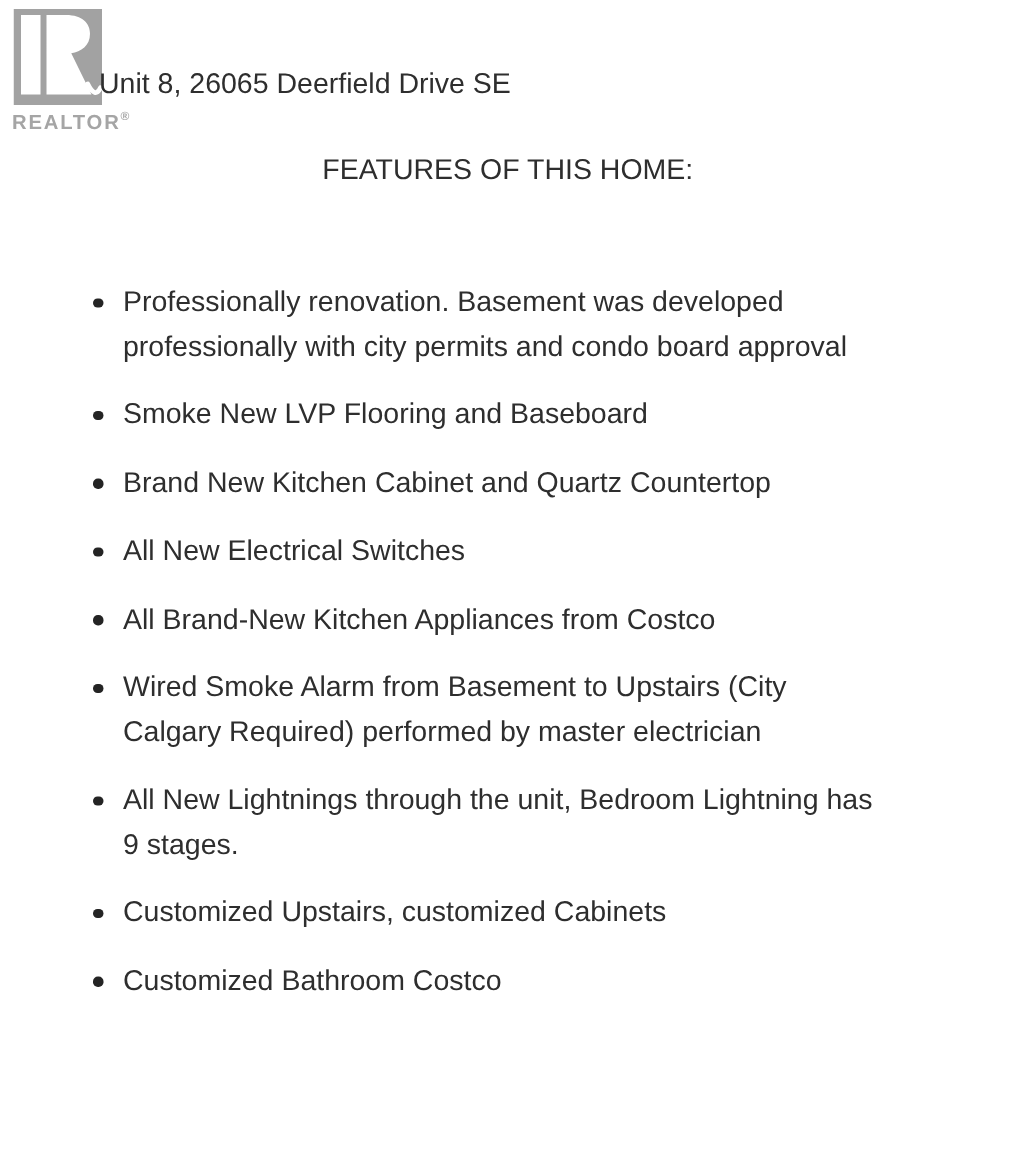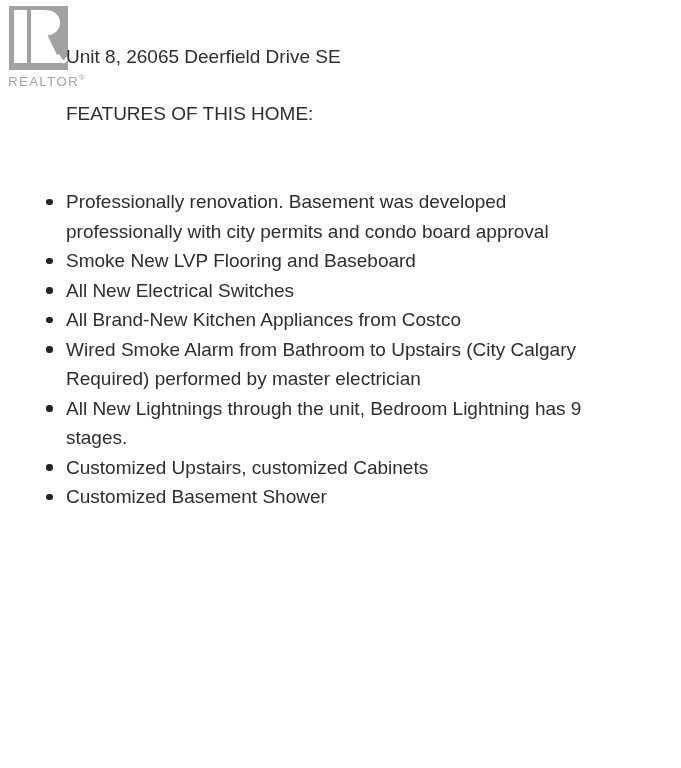--- a/index.html
+++ b/index.html
@@ -15,20 +15,21 @@
     position: relative;
     overflow: hidden;
   }
 
   
   .logo-wrap {
     position: absolute;
     left: 9px;
     top: 6px;
     width: 90px;
+    font-weight: bold;
   }
   .logo-square {
     display: block;
     width: 59px;
     height: 64px;
   }
   .logo-wordmark {
     display: block;
     margin-top: 3px;
     margin-left: -1px;
@@ -53,31 +54,32 @@
   .address-line {
     font-size: 19px;
     line-height: 24px;
     white-space: nowrap;
   }
   .section-heading {
     margin-top: 33px;
     font-size: 19px;
     line-height: 24px;
     white-space: nowrap;
+    text-align: center;
   }
   ul.features {
     list-style: none;
     margin: 61px 0 0 0;
     padding: 0;
   }
   ul.features li {
     position: relative;
     font-size: 19px;
     line-height: 29.5px;
-    margin: 0;
+    margin: 16px;
     padding: 0;
   }
   ul.features li::before {
     content: "";
     position: absolute;
     left: -20px;
     top: 11.5px;
     width: 6.5px;
     height: 6.5px;
     border-radius: 50%;
@@ -102,28 +104,29 @@
 
 <div class="content">
   <div class="address-line">Unit 8, 26065 Deerfield Drive SE</div>
   <div class="section-heading">FEATURES OF THIS HOME:</div>
   <ul class="features">
 
       <li>Professionally renovation. Basement was developed professionally with city permits and condo board approval</li>
 
       <li>Smoke New LVP Flooring and Baseboard</li>
 
+      <li>Brand New Kitchen Cabinet and Quartz Countertop</li>
 
       <li>All New Electrical Switches</li>
 
       <li>All Brand-New Kitchen Appliances from Costco</li>
 
-      <li>Wired Smoke Alarm from Bathroom to Upstairs (City Calgary Required) performed by master electrician</li>
+      <li>Wired Smoke Alarm from Basement to Upstairs (City Calgary Required) performed by master electrician</li>
 
       <li>All New Lightnings through the unit, Bedroom Lightning has 9 stages.</li>
 
       <li>Customized Upstairs, customized Cabinets</li>
 
-      <li>Customized Basement Shower</li>
+      <li>Customized Bathroom Costco</li>
 
 
     </ul>
 </div>
 
 </body></html>

